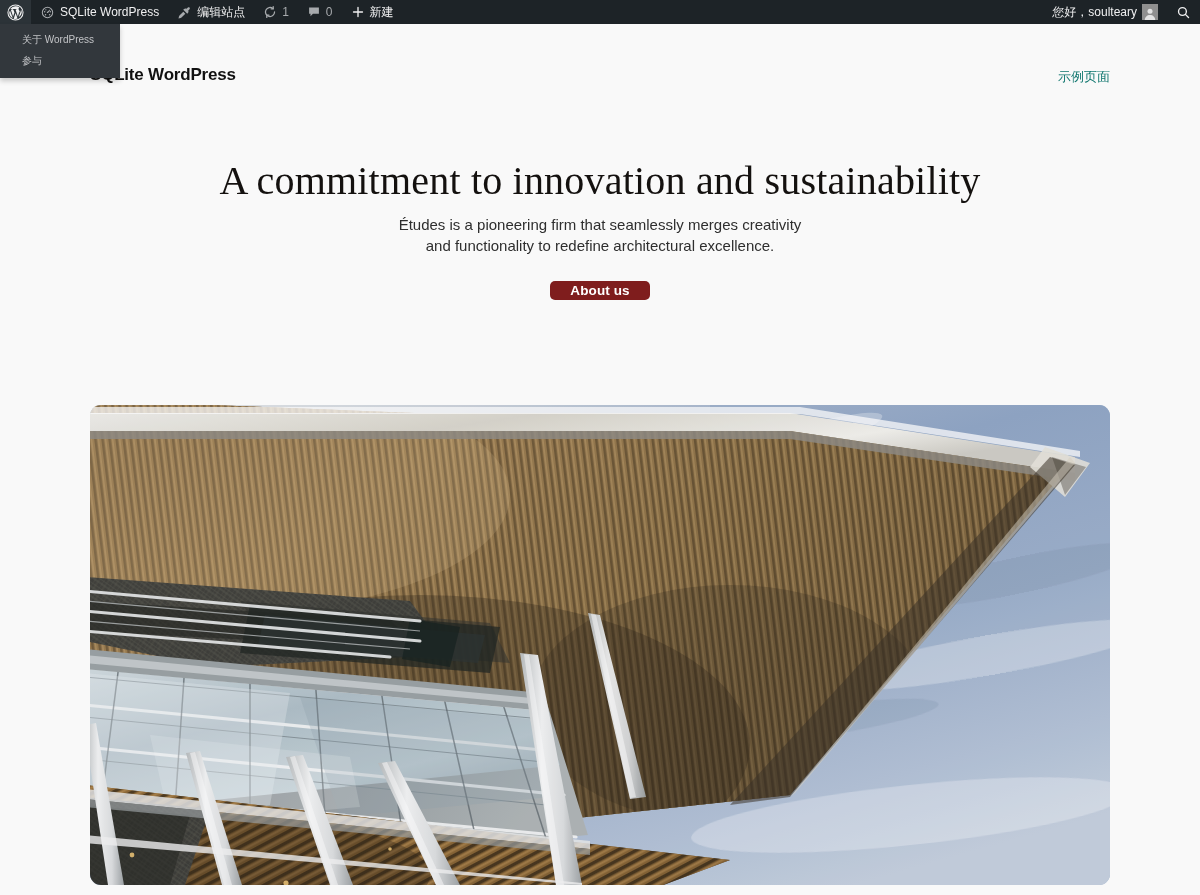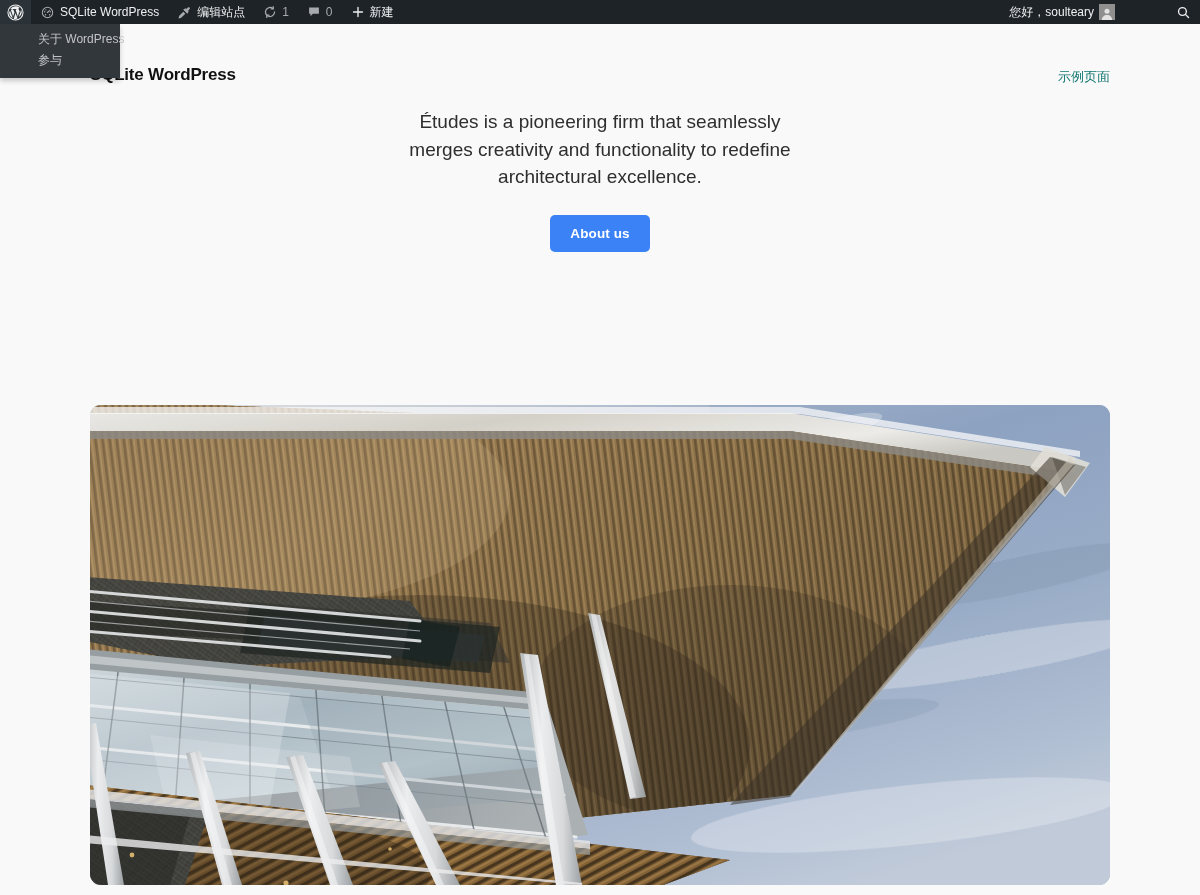--- a/index.html
+++ b/index.html
@@ -21,45 +21,44 @@
   }
   .ab-item{
     display:flex; align-items:center; gap:5px;
     padding:0 9px; height:24px;
     color:#f0f0f1; white-space:nowrap; cursor:pointer;
     font-size:12px;
   }
   .ab-item.hover{ background:#2c3338; }
   .ab-logo{ padding:0 7px; }
   .ab-spacer{ flex:1; }
-  .ab-right{ display:flex; align-items:center;gap:43px; }
+  .ab-right{ display:flex; align-items:center; }
   .ab-count{ color:#a7aaad; }
   .ab-icon{ display:inline-flex; align-items:center; justify-content:center; }
   .ab-icon svg{ display:block; }
   .avatar-box{
     width:16px; height:16px; background:#8f8f8f;
     display:inline-flex; align-items:flex-end; justify-content:center;
     overflow:hidden; flex:none;
   }
   .avatar-box svg{ display:block; }
 
   
   #wp-dropdown{
     position:absolute; top:24px; left:0; width:120px;
     z-index:60;
     font-size:12px;
     box-shadow:0 3px 5px rgba(0,0,0,.2);
   }
   .dd-group-a{ background:#32373c; padding:5px 0 7px; }
   .dd-group-b{ background:#3c434a; padding:6px 0 8px; }
   .dd-row{
-    display:block; padding:3px 10px; line-height:15px;
+    display:block; padding:3px 22px; line-height:15px;
     color:#c3c4c7; cursor:pointer; white-space:nowrap;
-    font-size:12px;
-    margin-left:28px;
+    font-size:10px;
   }
 
   
   #site-header{
     position:absolute; top:24px; left:0; width:1200px; height:56px;
     display:flex; align-items:center; z-index:10;
   }
   #site-title{
     position:absolute; left:90px; top:41px;
     font-size:17px; font-weight:700; color:#111;
@@ -77,28 +76,28 @@
     position:absolute; top:80px; left:0; width:1200px;
     text-align:center;
   }
   #hero-heading{
     font-family:"Liberation Serif", serif;
     font-size:40px; line-height:1.14; font-weight:400;
     color:#14110f; letter-spacing:.2px;
     margin-top:78px;
   }
   #hero-sub{
-    font-size:19px; line-height:1.45; color:#2e2e2e;
-    width:420px; margin:28px auto 0;
+    font-size:15px; line-height:1.45; color:#2e2e2e;
+    width:420px; margin:10px auto 0;
   }
   #hero-btn{
     display:inline-block; margin-top:24px;
-    background:#3b82f6; color:#ffffff;
+    background:#7f1d1d; color:#ffffff;
     font-size:13.5px; font-weight:600;
-    padding:11px 20px; border:0; border-radius:5px;
+    padding:2px 20px; border:0; border-radius:5px;
     cursor:pointer; letter-spacing:.1px;
   }
 
   
   #hero-image{
     position:absolute; left:90px; top:405px;
     width:1020px; height:480px;
     border-radius:11px; overflow:hidden;
     background:#9db0cc;
   }
@@ -196,20 +195,21 @@
     <span class="dd-row">参与</span>
   </div>
 </div>
 
 <div id="site-header">
   <div id="site-title">SQLite WordPress</div>
   <div id="site-nav">示例页面</div>
 </div>
 
 <div id="hero">
+  <h1 id="hero-heading">A commitment to innovation and sustainability</h1>
   <p id="hero-sub">Études is a pioneering firm that seamlessly merges creativity and functionality to redefine architectural excellence.</p>
   <button id="hero-btn">About us</button>
 </div>
 
 <div id="hero-image">
   <svg viewBox="0 0 1020 480" preserveAspectRatio="none">
     <defs>
       <linearGradient id="sky" x1="0.15" y1="0" x2="0.75" y2="1">
         <stop offset="0" stop-color="#c9cfd6"></stop>
         <stop offset="0.10" stop-color="#a8b7cd"></stop>

